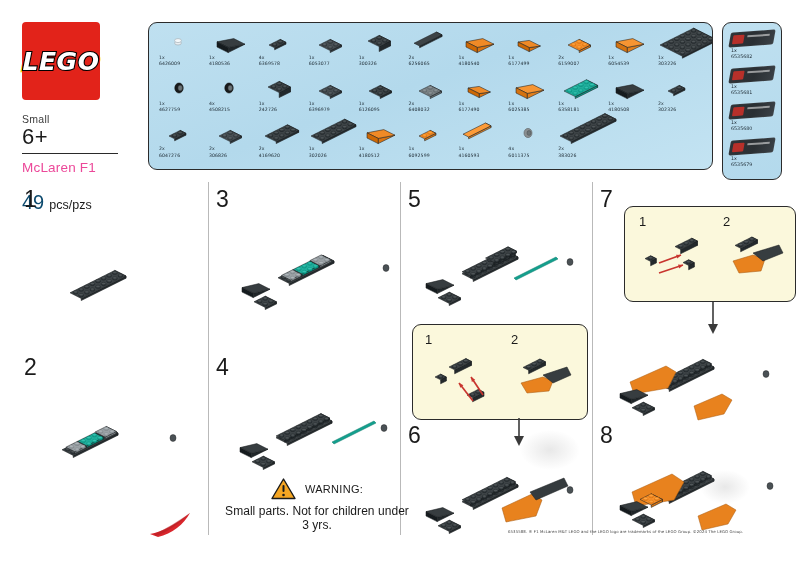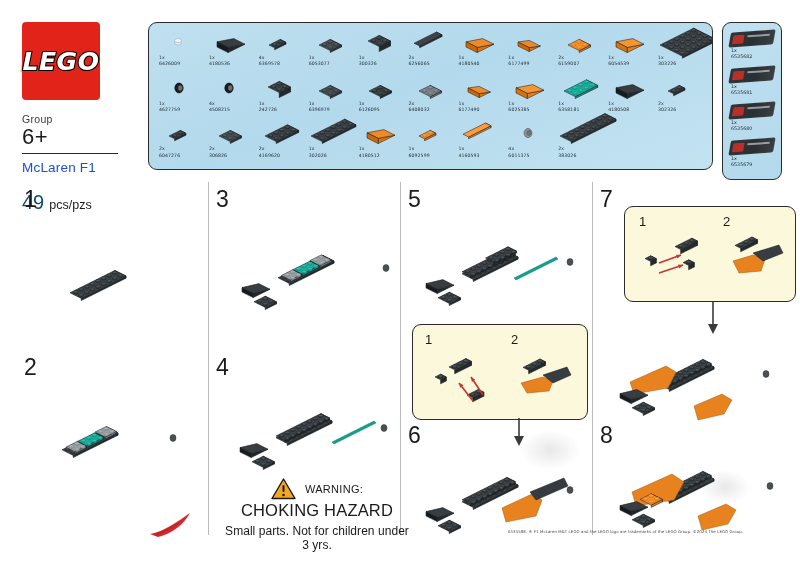--- a/index.html
+++ b/index.html
@@ -38,21 +38,21 @@
     z-index: -1;
   }
   .ages-label {
     margin-top: 13px; font-size: 10.5px; color: #3b3b3b; letter-spacing: .3px;
   }
   .ages-value {
     font-size: 22px; color: #1a1a1a; letter-spacing: .5px; line-height: 1.05;
     font-weight: 400;
   }
   .hrule { width: 96px; height: 1.4px; background: #2a2a2a; margin: 5px 0 6px 0; }
-  .set-name { font-size: 13.5px; color: #1d4ed8; letter-spacing: .2px; }
+  .set-name { font-size: 13.5px; color: #ec4899; letter-spacing: .2px; }
   .pcs-row { margin-top: 4px; display: flex; align-items: baseline; gap: 5px; }
   .pcs-count { font-size: 20px; color: #0c4a6e; }
   .pcs-unit { font-size: 12.5px; color: #1a1a1a; margin-top: 19px; }
 
   
   .parts-panel {
     position: absolute; left: 148px; top: 22px; width: 565px; height: 148px;
     background: linear-gradient(160deg,#bfe0f0 0%, #b3d9ec 45%, #c3e3f2 100%);
     border: 1.6px solid #2b2b2b; border-radius: 9px;
     overflow: hidden;
@@ -162,21 +162,21 @@
 </style>
 </head>
 <body>
 
 <div class="sheet">
 
   <div class="header-left">
     <div class="lego-logo">
       <span class="lego-word" data-txt="LEGO">LEGO</span>
     </div>
-    <div class="ages-label">Group</div>
+    <div class="ages-label">Small</div>
     <div class="ages-value">6+</div>
     <div class="hrule"></div>
     <div class="set-name">McLaren F1</div>
     <div class="pcs-row">
       <span class="pcs-count">49</span>
       <span class="pcs-unit">pcs/pzs</span>
     </div>
   </div>
 
   <div class="parts-panel">
@@ -1664,21 +1664,20 @@
     <div class="warn-head">
       <div class="warn-tri">
         <svg width="25" height="22" viewBox="0 0 25 22">
           <path d="M12.5 1 L24 20.5 L1 20.5 Z" fill="#f5a623" stroke="#1a1a1a" stroke-width="1.4" stroke-linejoin="round"></path>
           <rect x="11.5" y="7" width="2" height="7" rx="1" fill="#1a1a1a"></rect>
           <circle cx="12.5" cy="17" r="1.3" fill="#1a1a1a"></circle>
         </svg>
       </div>
       <div class="warn-title">WARNING:</div>
     </div>
-    <div class="warn-sub">CHOKING HAZARD</div>
     <div class="warn-small">Small parts. Not for children under 3 yrs.</div>
   </div>
 
   <div class="mclaren">
     <div class="mcl-swoosh">
       <svg width="44" height="26" viewBox="0 0 44 26">
         <path d="M2 22 C14 20, 28 12, 42 1 C36 12, 24 22, 10 25 Z" fill="#d9262c"></path>
         <path d="M8 24 C20 20, 32 11, 42 1 C30 9, 18 17, 6 22 Z" fill="#b01f24" opacity=".55"></path>
       </svg>
     </div>

